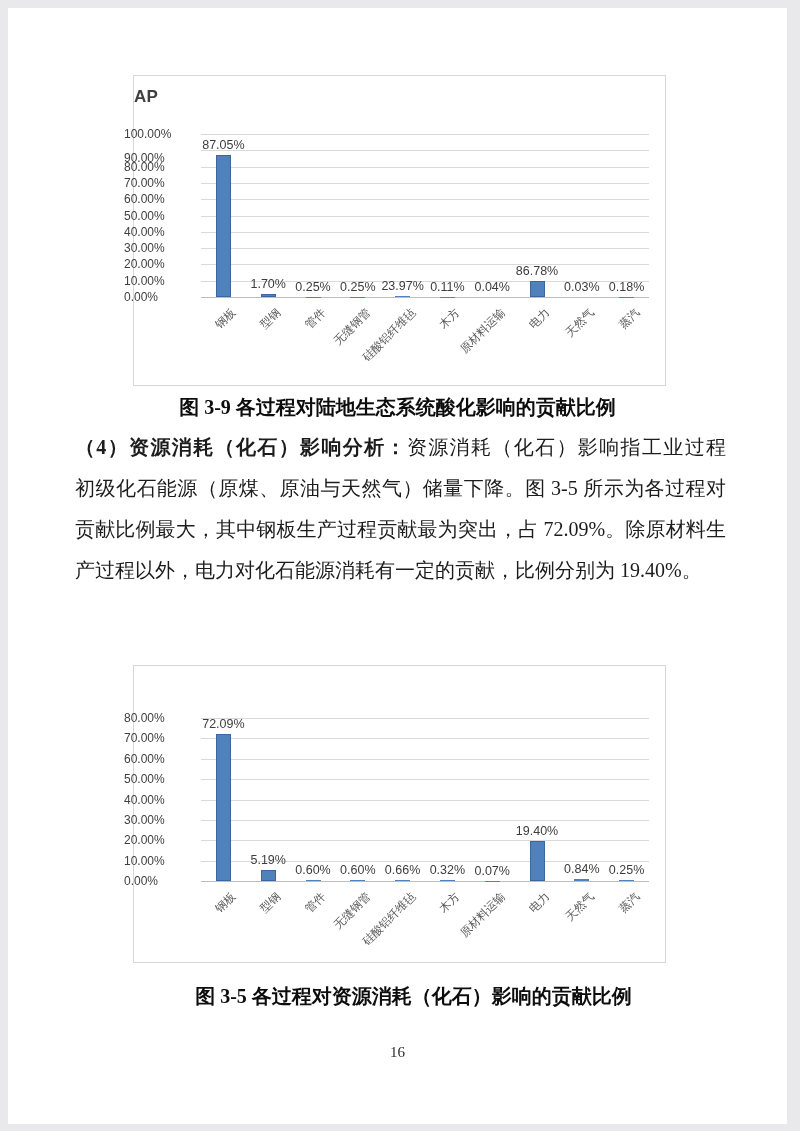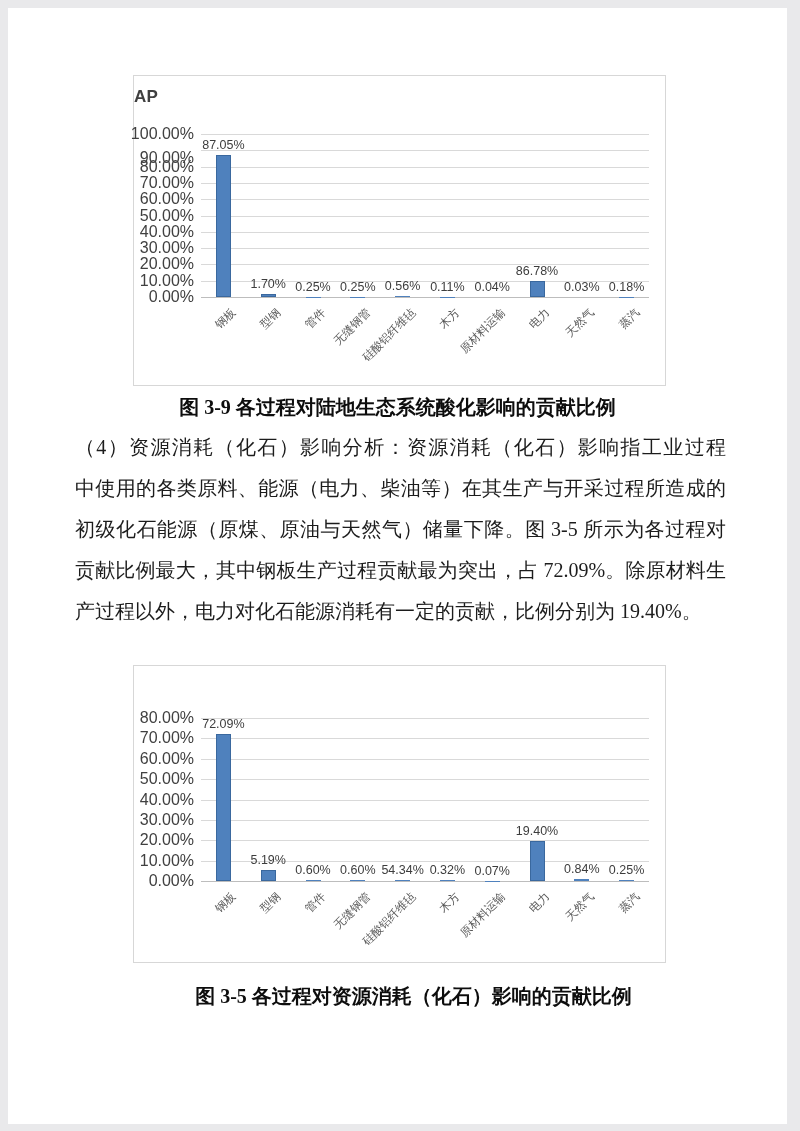--- a/index.html
+++ b/index.html
@@ -26,22 +26,22 @@
   #chart-fig-3-4 { top:67px;  height:309px; }
   #chart-fig-3-5 { top:657px; height:296px; }
   .chart-title {
     position:absolute; left:0; width:100%;
     text-align:left; font-weight:bold;
     font-size:17px; color:#3f3f3f; letter-spacing:.3px;
   }
   .gridline { position:absolute; height:1px; background:#d9d9d9; }
   .axis-line { position:absolute; height:1px; background:#bdbdbd; }
   .ytick {
-    position:absolute; width:70px; text-align:right;
-    font-size:16px; color:#404040; line-height:14px;
+    position:absolute; width:70px; text-align:left;
+    font-size:12px; color:#404040; line-height:14px;
   }
   .bar { position:absolute; background:#4f81bd; box-sizing:border-box; }
   .bar.bordered { border:1px solid #3a689e; }
   .dlabel {
     position:absolute; transform:translateX(-50%);
     font-size:12.5px; color:#3d3d3d; white-space:nowrap; line-height:15px;
   }
   .catwrap { position:absolute; width:0; height:0; }
   .catlabel {
     position:absolute; right:0; top:0;
@@ -55,21 +55,21 @@
     font-size:20px; color:#0d0d0d;
   }
   #caption-fig-3-4 { top:386px; }
   #caption-fig-3-5 { top:975px;padding-left:16px; }
   .paragraph {
     position:absolute; left:67px; top:419px; width:651px;
     font-size:20px; line-height:41px; color:#1c1c1c;
   }
   .para-line { text-align:justify; text-align-last:justify; }
   .para-line.last { text-align-last:left; }
-  .lead { font-weight:normal;margin-top:32px; }
+  .lead { font-weight:bold;margin-top:32px; }
   .page-number {
     position:absolute; top:1036px; left:0; width:100%;
     text-align:center; font-size:15px; color:#2e2e2e;
   }
 </style>
 </head>
 <body>
 
 <div class="page">
 
@@ -111,21 +111,21 @@
       <div class="dlabel" style="left: 179px; top: 203.593px;">0.25%</div>
       <div class="catwrap" style="left: 185px; top: 230px;">
         <div class="catlabel">管件</div>
       </div>
       <div class="bar" style="left: 216.3px; width: 15px; top: 220.593px; height: 0.4075px; background: rgb(79, 129, 189);"></div>
       <div class="dlabel" style="left: 223.8px; top: 203.593px;">0.25%</div>
       <div class="catwrap" style="left: 229.8px; top: 230px;">
         <div class="catlabel">无缝钢管</div>
       </div>
       <div class="bar" style="left: 261.1px; width: 15px; top: 220.087px; height: 0.9128px; background: rgb(79, 129, 189);"></div>
-      <div class="dlabel" style="left: 268.6px; top: 203.087px;">0.56%</div>
+      <div class="dlabel" style="left: 268.6px; top: 203.087px;">23.97%</div>
       <div class="catwrap" style="left: 274.6px; top: 230px;">
         <div class="catlabel">硅酸铝纤维毡</div>
       </div>
       <div class="bar" style="left: 305.9px; width: 15px; top: 220.821px; height: 0.1793px; background: rgb(79, 129, 189);"></div>
       <div class="dlabel" style="left: 313.4px; top: 203.821px;">0.11%</div>
       <div class="catwrap" style="left: 319.4px; top: 230px;">
         <div class="catlabel">木方</div>
       </div>
       <div class="bar" style="left: 350.7px; width: 15px; top: 220.935px; height: 0.0652px; background: rgb(79, 129, 189);"></div>
       <div class="dlabel" style="left: 358.2px; top: 203.935px;">0.04%</div>
@@ -146,21 +146,20 @@
       <div class="dlabel" style="left: 492.6px; top: 203.707px;">0.18%</div>
       <div class="catwrap" style="left: 498.6px; top: 230px;">
         <div class="catlabel">蒸汽</div>
       </div>
     </div>
 
   <div class="caption" id="caption-fig-3-4">图 3-9 各过程对陆地生态系统酸化影响的贡献比例</div>
 
   <div class="paragraph">
     <div class="para-line"><span class="lead">（4）资源消耗（化石）影响分析：</span><span>资源消耗（化石）影响指工业过程</span></div>
-    <div class="para-line">中使用的各类原料、能源（电力、柴油等）在其生产与开采过程所造成的</div>
     <div class="para-line">初级化石能源（原煤、原油与天然气）储量下降。图 3-5 所示为各过程对</div>
     <div class="para-line">贡献比例最大，其中钢板生产过程贡献最为突出，占 72.09%。除原材料生</div>
     <div class="para-line last">产过程以外，电力对化石能源消耗有一定的贡献，比例分别为 19.40%。</div>
   </div>
 
   <div class="chart" id="chart-fig-3-5">
       <div class="axis-line" style="left: 67px; width: 448px; top: 215px;"></div>
       <div class="ytick" style="left: -10px; top: 208px;">0.00%</div>
       <div class="gridline" style="left: 67px; width: 448px; top: 194.625px;"></div>
       <div class="ytick" style="left: -10px; top: 187.625px;">10.00%</div>
@@ -192,21 +191,21 @@
       <div class="dlabel" style="left: 179px; top: 196.778px;">0.60%</div>
       <div class="catwrap" style="left: 185px; top: 224px;">
         <div class="catlabel">管件</div>
       </div>
       <div class="bar" style="left: 216.3px; width: 15px; top: 213.778px; height: 1.2225px; background: rgb(79, 129, 189);"></div>
       <div class="dlabel" style="left: 223.8px; top: 196.778px;">0.60%</div>
       <div class="catwrap" style="left: 229.8px; top: 224px;">
         <div class="catlabel">无缝钢管</div>
       </div>
       <div class="bar" style="left: 261.1px; width: 15px; top: 213.655px; height: 1.34475px; background: rgb(79, 129, 189);"></div>
-      <div class="dlabel" style="left: 268.6px; top: 196.655px;">54.34%</div>
+      <div class="dlabel" style="left: 268.6px; top: 196.655px;">0.66%</div>
       <div class="catwrap" style="left: 274.6px; top: 224px;">
         <div class="catlabel">硅酸铝纤维毡</div>
       </div>
       <div class="bar" style="left: 305.9px; width: 15px; top: 214.348px; height: 0.652px; background: rgb(79, 129, 189);"></div>
       <div class="dlabel" style="left: 313.4px; top: 197.348px;">0.32%</div>
       <div class="catwrap" style="left: 319.4px; top: 224px;">
         <div class="catlabel">木方</div>
       </div>
       <div class="bar" style="left: 350.7px; width: 15px; top: 214.857px; height: 0.142625px; background: rgb(79, 129, 189);"></div>
       <div class="dlabel" style="left: 358.2px; top: 197.857px;">0.07%</div>
@@ -225,14 +224,15 @@
       </div>
       <div class="bar" style="left: 485.1px; width: 15px; top: 214.491px; height: 0.509375px; background: rgb(79, 129, 189);"></div>
       <div class="dlabel" style="left: 492.6px; top: 197.491px;">0.25%</div>
       <div class="catwrap" style="left: 498.6px; top: 224px;">
         <div class="catlabel">蒸汽</div>
       </div>
     </div>
 
   <div class="caption" id="caption-fig-3-5">图 3-5 各过程对资源消耗（化石）影响的贡献比例</div>
 
+  <div class="page-number">16</div>
 
 </div>
 
 </body></html>

